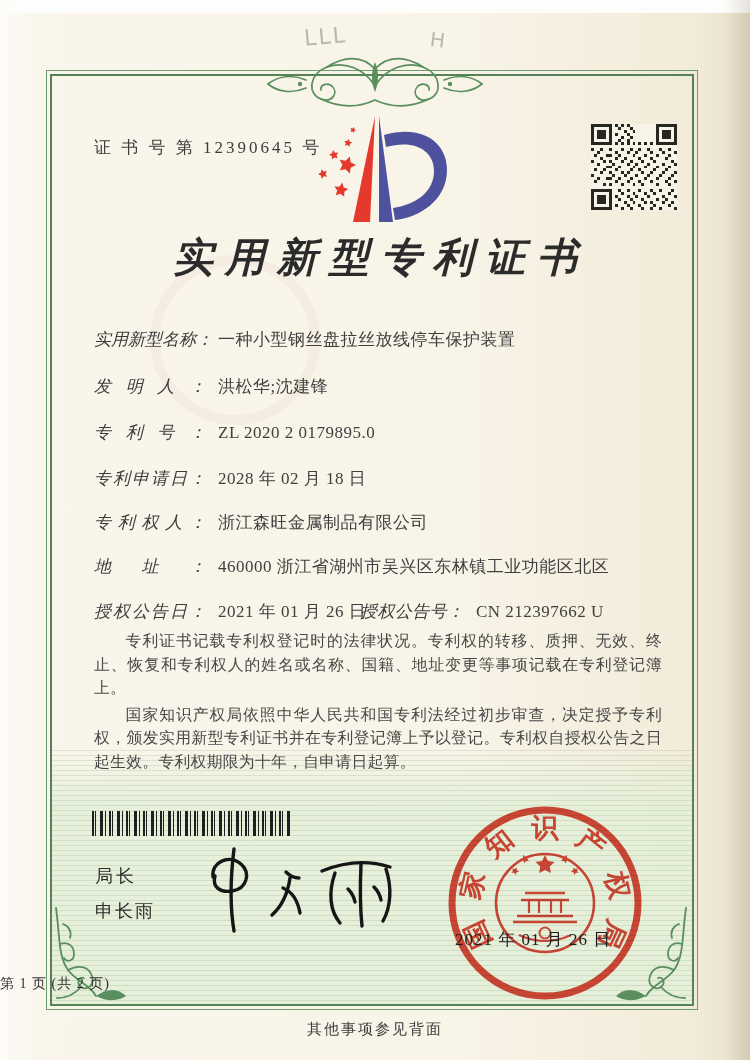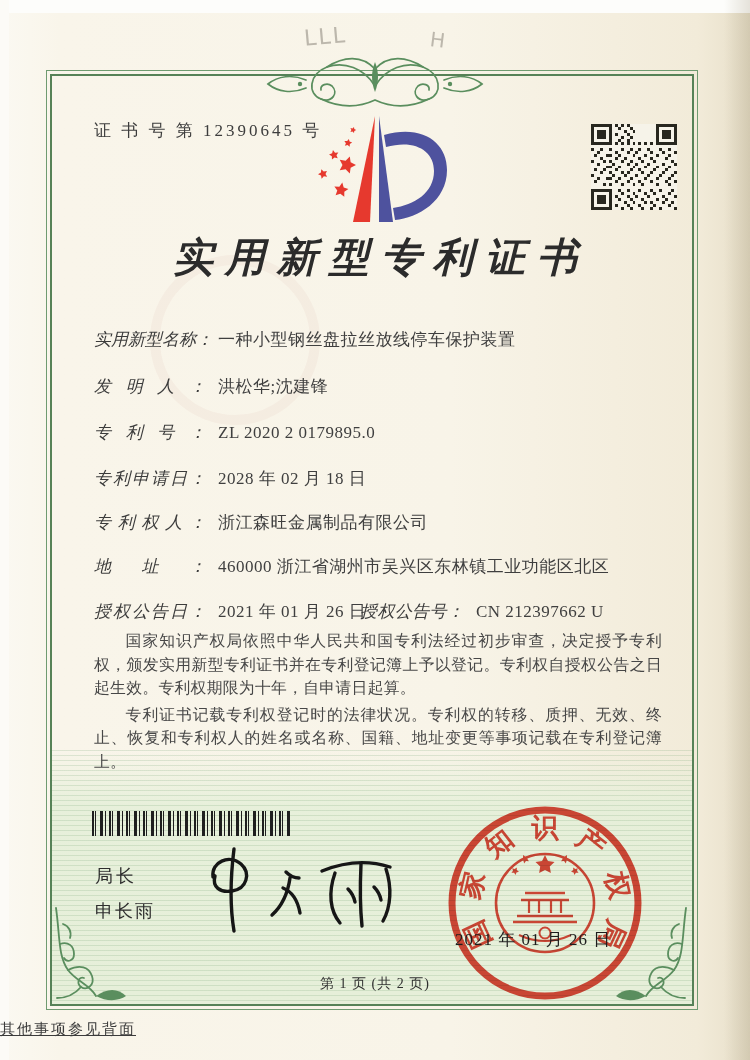--- a/index.html
+++ b/index.html
@@ -20,21 +20,21 @@
     background:repeating-linear-gradient(180deg,rgba(110,160,110,.20) 0 1px,rgba(110,160,110,0) 1px 5px);}
   .watermark-ring{position:absolute;left:150px;top:255px;width:150px;height:150px;border-radius:50%;
     border:10px solid rgba(215,170,155,.10);z-index:1;}
   .pencil{position:absolute;color:#bcb7ac;font-family:"DejaVu Sans",sans-serif;z-index:3;}
   .pencil.m1{left:304px;top:24px;font-size:22px;letter-spacing:2px;transform:rotate(-5deg);}
   .pencil.m2{left:430px;top:28px;font-size:20px;transform:rotate(7deg);}
   .ornament-top{position:absolute;left:258px;top:50px;width:234px;height:58px;z-index:3;}
   .corner{position:absolute;width:78px;height:96px;z-index:3;}
   .corner.bl{left:51px;top:906px;}
   .corner.br{left:613px;top:906px;transform:scaleX(-1);}
-  .cert-no{position:absolute;left:94px;top:119px;font-size:17px;letter-spacing:3px;color:#3d3d3d;z-index:3;}
+  .cert-no{position:absolute;left:94px;top:136px;font-size:17px;letter-spacing:3px;color:#3d3d3d;z-index:3;}
   .logo{position:absolute;left:296px;top:108px;width:160px;height:122px;z-index:3;}
   .qr{position:absolute;left:591px;top:124px;width:86px;height:86px;z-index:3;}
   .title{position:absolute;left:0;right:0;top:230px;text-align:center;font-size:40px;font-weight:bold;
     letter-spacing:12px;text-indent:12px;color:#2b2b2b;z-index:3;font-style:italic;}
   .fields{position:absolute;left:94px;top:328px;width:566px;z-index:3;font-size:17px;}
   .frow{position:absolute;left:0;white-space:nowrap;}
   .flabel{display:inline-block;width:112px;text-align:justify;text-align-last:justify;color:#3c3c3c;font-style:italic;}
   .fvalue{margin-left:12px;color:#3f3f3f;letter-spacing:.5px;font-family:Liberation Serif, serif;}
   .fpair2{position:absolute;left:266px;top:0;}
   .fpair2 .flabel{width:104px;}
@@ -43,24 +43,24 @@
     letter-spacing:.3px;text-align:justify;}
   .barcode{position:absolute;left:92px;top:811px;width:200px;height:25px;z-index:3;
     background:repeating-linear-gradient(90deg,#1f1f1f 0 2px,transparent 2px 3px,#1f1f1f 3px 4px,
     transparent 4px 8px,#1f1f1f 8px 11px,transparent 11px 13px,#1f1f1f 13px 14px,transparent 14px 17px);}
   .signer-title{position:absolute;left:95px;top:864px;font-size:18px;letter-spacing:3px;color:#2e2e2e;z-index:3;text-align:center;}
   .signer-name{position:absolute;left:95px;top:899px;font-size:18px;letter-spacing:2px;color:#2e2e2e;z-index:3;text-align:right;}
   .signature{position:absolute;left:198px;top:843px;width:200px;height:96px;z-index:4;}
   .seal{position:absolute;left:444px;top:802px;width:202px;height:202px;z-index:4;
     mix-blend-mode:multiply;opacity:.92;}
   .seal-date{position:absolute;left:455px;top:928px;font-size:17px;letter-spacing:1px;color:#1d1d1d;z-index:5;}
-  .page-num{position:absolute;left:0;right:0;top:975px;text-align:center;font-size:14px;
+  .page-num{position:absolute;left:0;right:0;top:975px;font-size:14px;
     letter-spacing:1px;color:#2f2f2f;z-index:3;}
-  .footer-note{position:absolute;left:0;right:0;top:1020px;font-size:15px;
-    letter-spacing:2px;color:#3b3b3b;z-index:3;text-decoration:underline;}
+  .footer-note{position:absolute;left:0;right:0;top:1020px;text-align:center;font-size:15px;
+    letter-spacing:2px;color:#3b3b3b;z-index:3;}
   svg{display:block;}
 </style>
 </head>
 <body>
 
 <div class="page">
 
   <div class="scan-top"></div>
   <div class="scan-left"></div>
 
@@ -159,22 +159,22 @@
     </div>
     <div class="frow" style="top:272px;width:566px">
       <span class="flabel">授权公告日：</span><span class="fvalue">2021 年 01 月 26 日</span>
       <span class="fpair2">
         <span class="flabel">授权公告号：</span><span class="fvalue">CN 212397662 U</span>
       </span>
     </div>
   </div>
 
   <div class="paras">
+    <p>专利证书记载专利权登记时的法律状况。专利权的转移、质押、无效、终止、恢复和专利权人的姓名或名称、国籍、地址变更等事项记载在专利登记簿上。</p>
     <p>国家知识产权局依照中华人民共和国专利法经过初步审查，决定授予专利权，颁发实用新型专利证书并在专利登记簿上予以登记。专利权自授权公告之日起生效。专利权期限为十年，自申请日起算。</p>
-    <p>专利证书记载专利权登记时的法律状况。专利权的转移、质押、无效、终止、恢复和专利权人的姓名或名称、国籍、地址变更等事项记载在专利登记簿上。</p>
   </div>
 
   <div class="barcode"></div>
 
   <div class="signer-title">局长</div>
   <div class="signer-name">申长雨</div>
 
   <svg class="signature" viewBox="0 0 200 96">
     <g fill="none" stroke="#161616" stroke-width="3.4" stroke-linecap="round" stroke-linejoin="round">
       <path d="M36,6 C33,30 31,58 36,88"></path>

